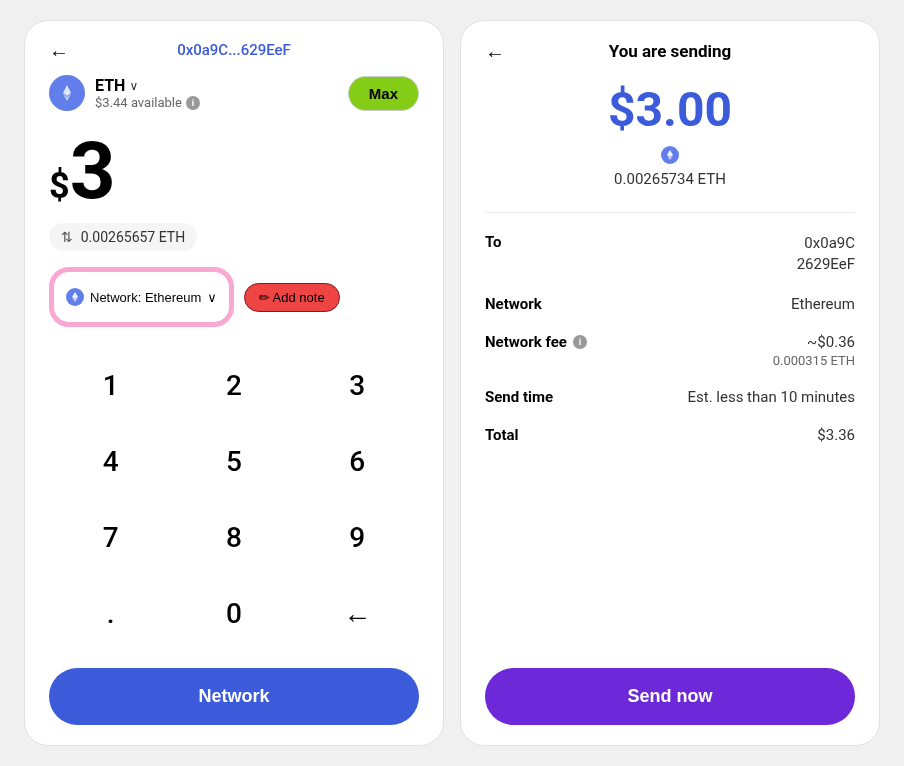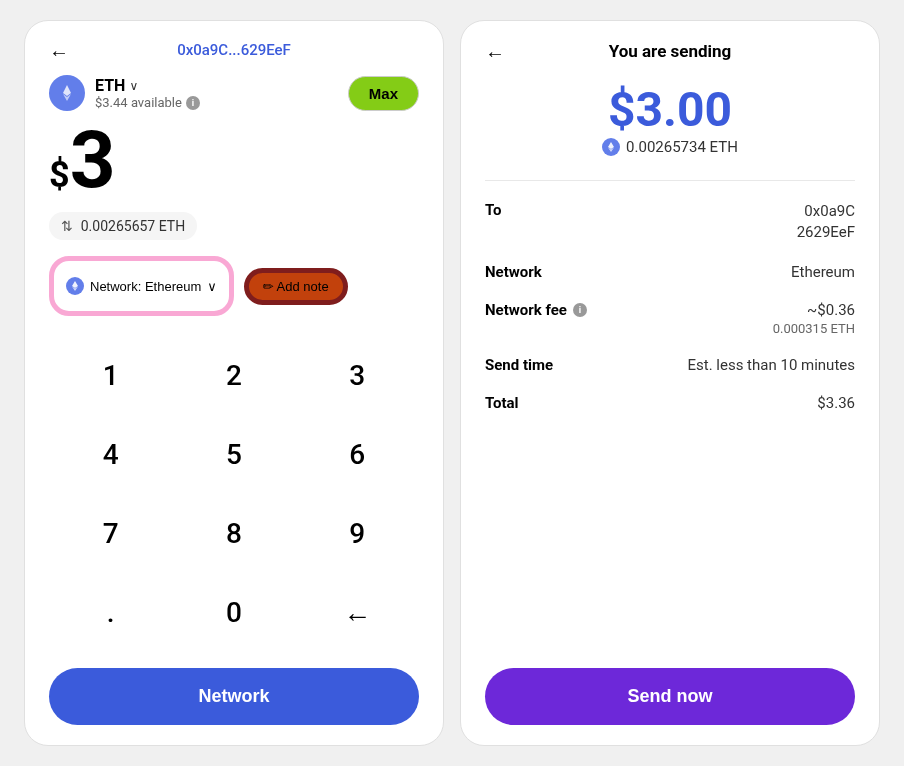--- a/index.html
+++ b/index.html
@@ -54,21 +54,21 @@
     .address-text {
       color: #3b5bdb;
       font-size: 15px;
       font-weight: 500;
     }
 
     .token-row {
       display: flex;
       align-items: center;
       justify-content: space-between;
-      margin-bottom: 1px;
+      margin-bottom: 12px;
     }
     .token-info {
       display: flex;
       align-items: center;
       gap: 10px;
     }
     .eth-icon {
       width: 36px;
       height: 36px;
       background: #627eea;
@@ -189,26 +189,26 @@
       display: flex;
       align-items: center;
       justify-content: center;
       color: white;
       font-size: 10px;
     }
     .add-note-btn {
       display: flex;
       align-items: center;
       gap: 6px;
-      border: 5px solid #7f1d1d;
+      border: 1px solid #7f1d1d;
       border-radius: 20px;
       padding: 6px 14px;
       font-size: 13px;
       cursor: pointer;
-      background: #c2410c;
+      background: #ef4444;
     }
 
     
     .numpad {
       flex: 1;
       display: grid;
       grid-template-columns: repeat(3, 1fr);
       grid-template-rows: repeat(4, 1fr);
       gap: 0;
       margin-bottom: 16px;
@@ -249,28 +249,29 @@
     .header-title {
       font-size: 17px;
       font-weight: 700;
     }
 
     .send-amount-large {
       text-align: center;
       font-size: 48px;
       font-weight: 700;
       color: #3b5bdb;
-      margin-bottom: 0;
+      margin-bottom: 8px;
     }
     .send-eth-row {
       display: flex;
       align-items: center;
       justify-content: center;
       gap: 6px;
       margin-bottom: 24px;
+      flex-direction: column;
     }
     .send-eth-text {
       font-size: 15px;
       color: #333;
     }
 
     .divider {
       height: 1px;
       background: #e8e8e8;
       margin: 0 0 20px 0;

